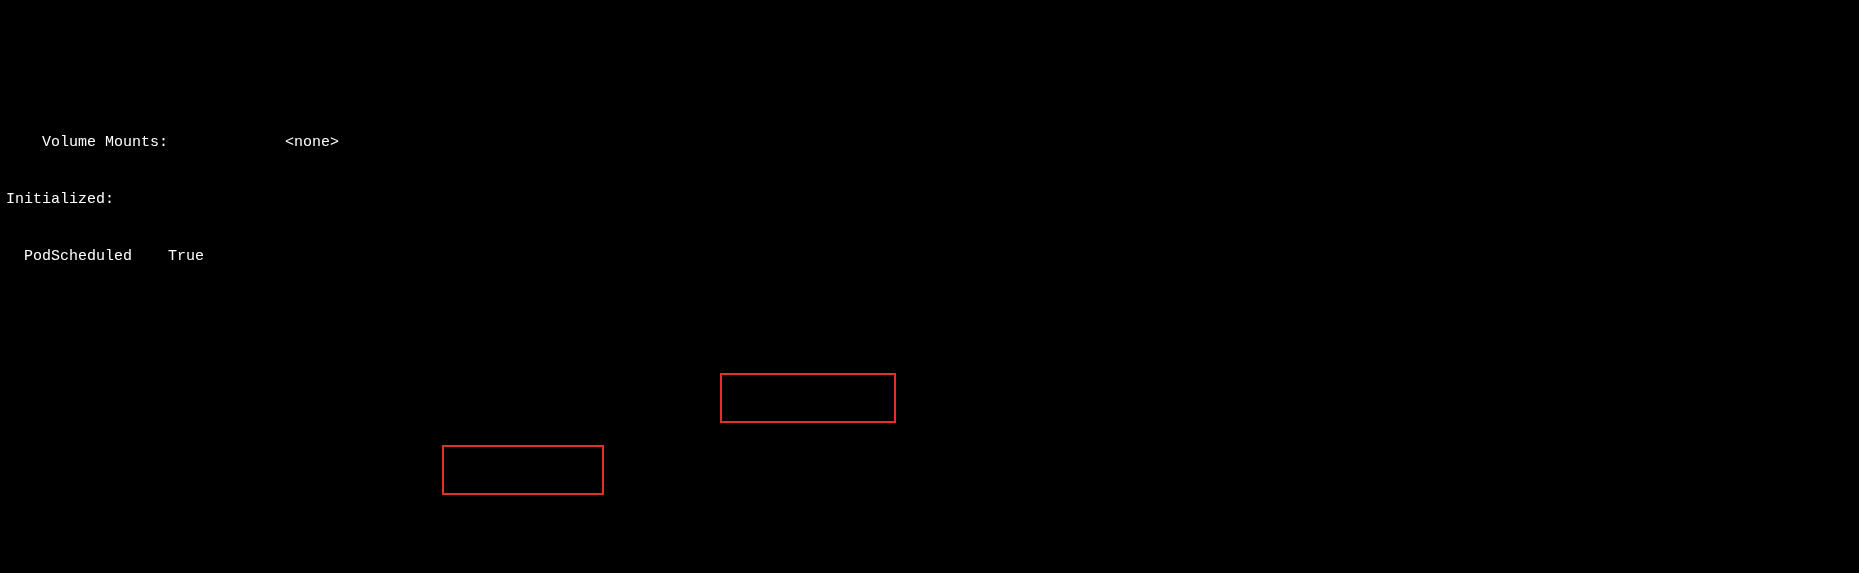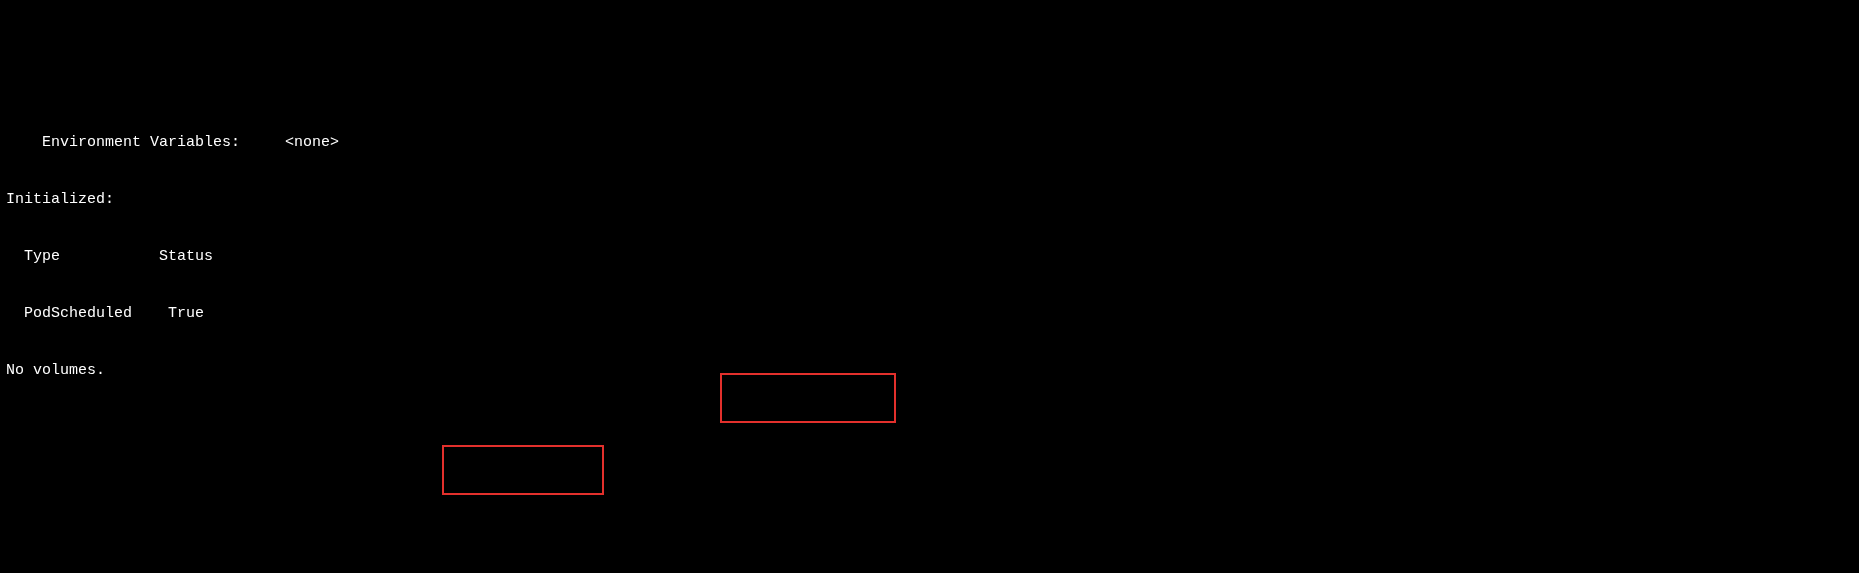--- a/index.html
+++ b/index.html
@@ -25,25 +25,23 @@
     border: 2px solid #e3302c;
     pointer-events: none;
   }
 </style>
 </head>
 <body>
 
 
 
 <div class="terminal">
-  <div>    Environment Variables:     &lt;none&gt;</div>
+  <div>    Volume Mounts:             &lt;none&gt;</div>
   <div>Initialized:</div>
-  <div>  Type           Status</div>
   <div>  PodScheduled    True</div>
-  <div>No volumes.</div>
   
   
   
   
   
   
   
   <div></div>
   
   <div></div>

